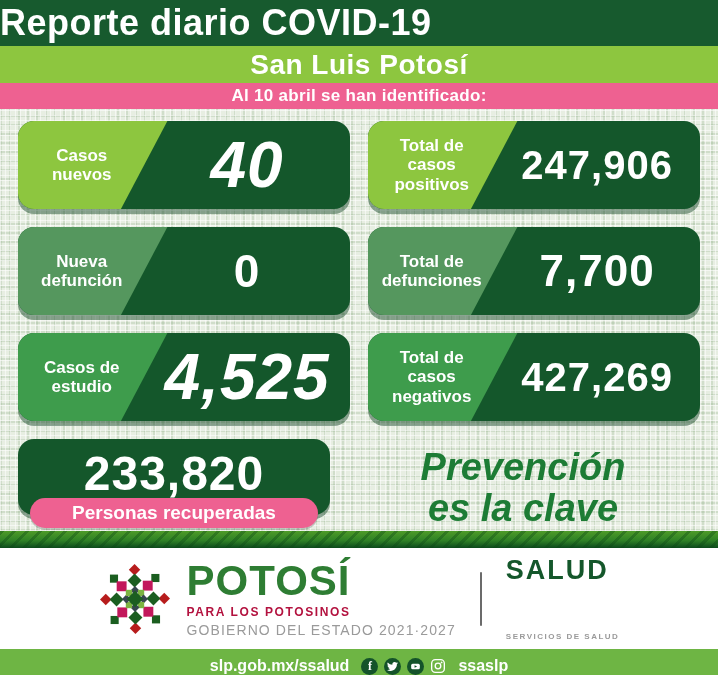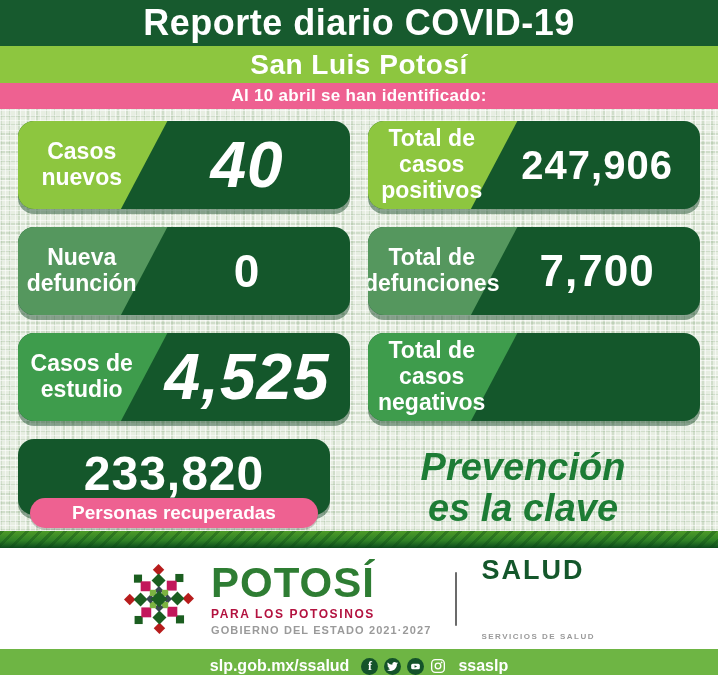--- a/index.html
+++ b/index.html
@@ -1,20 +1,20 @@
 <!DOCTYPE html>
 <html><head>
 <meta charset="utf-8">
 <style>
   * { margin:0; padding:0; box-sizing:border-box; }
   body { background:#ffffff; font-family:"Liberation Sans", sans-serif; }
   .poster { width:718px; height:675px; position:relative; overflow:hidden; background:#fff; }
 
   
-  .header-band { height:46px; background:#175A2E; display:flex; align-items:center; justify-content:center; }
+  .header-band { height:46px; background:#175A2E; display:flex; align-items:center; }
   .header-title { color:#fff; font-size:36px; font-weight:800; letter-spacing:.5px; }
   .region-band { height:37px; background:#8DC63F; display:flex; align-items:center; justify-content:center;text-align:center; }
   .region-title { color:#fff; font-size:28px; font-weight:800; letter-spacing:.5px; }
   .date-band { height:26px; background:#EE6191; display:flex; align-items:center; justify-content:center;text-align:center; }
   .date-text { color:#fff; font-size:17px; font-weight:600; letter-spacing:.3px; }
 
   
   .stats-area {
     height:422px; padding:12px 18px 0;
     background-color:#E7EEE2;
@@ -31,21 +31,21 @@
     box-shadow:0 5px 0 rgba(12,61,29,.45);
   }
   .card-accent { position:absolute; inset:0; clip-path:polygon(0 0, 45% 0, 31% 100%, 0 100%); }
   .row1 .card-accent { background:#8DC63F; }
   .row2 .card-accent { background:#55975E; }
   .row3 .card-accent { background:#3E9C4C; }
   .card-label {
     position:absolute; left:0; top:0; bottom:0; width:42%;
     display:flex; align-items:center; justify-content:center;
     padding:0 20px 0 8px; text-align:center;
-    color:#fff; font-weight:700; font-size:23px; line-height:1.12; white-space:pre-line;
+    color:#fff; font-weight:700; font-size:17px; line-height:1.12; white-space:pre-line;
   }
   .card-value {
     position:absolute; left:38%; right:0; top:0; bottom:0;
     display:flex; align-items:center; justify-content:center;
     color:#fff; font-weight:800; letter-spacing:1px;
   }
   .fs48 { font-size:64px;font-style:italic; } .fs46 { font-size:46px; }
   .fs44 { font-size:44px; } .fs40 { font-size:40px; }
 
   .bottom-row { display:flex; align-items:flex-start; gap:16px; }
@@ -73,21 +73,21 @@
     background-image:
       repeating-linear-gradient(135deg, rgba(10,70,20,.35) 0 3px, transparent 3px 9px),
       linear-gradient(180deg,#4E9A28 0%,#2F8226 55%,#0C4A1C 100%);
   }
 
   
   .logo-area { height:101px; background:#fff; display:flex; align-items:center; justify-content:center; gap:16px; }
   .logo-text { display:flex; flex-direction:column; line-height:1; }
   .logo-state { color:#2E7D33; font-size:42px; font-weight:800; letter-spacing:1px; }
   .logo-tagline { color:#B3123F; font-size:12px; font-weight:800; letter-spacing:1.6px; margin-top:4px; }
-  .logo-gov { color:#9A9A9A; font-size:11px; font-weight:700; letter-spacing:1.1px; margin-top:5px; }
+  .logo-gov { color:#9A9A9A; font-size:14px; font-weight:400; letter-spacing:1.1px; margin-top:5px; }
   .logo-divider { width:2px; height:54px; background:#6b6b6b; border-radius:2px; margin:0 8px; }
   .agency-text { display:flex; flex-direction:column; line-height:1;gap:44px; }
   .agency-name { color:#14572B; font-size:27px; font-weight:800; letter-spacing:2px; }
   .agency-sub { color:#9A9A9A; font-size:8px; font-weight:700; letter-spacing:1.5px; margin-top:5px; }
 
   
   .footer-bar { height:34px; background:#6EB544; display:flex; align-items:center; justify-content:center; gap:12px; }
   .footer-url, .footer-handle { color:#fff; font-size:16px; font-weight:700; }
   .social-icons { display:flex; align-items:center; gap:6px; }
   .social-circle {
@@ -149,20 +149,21 @@
         <div class="card-accent"></div>
         <div class="card-label">Casos de
 estudio</div>
         <div class="card-value fs48">4,525</div>
       </div>
       <div class="stat-card">
         <div class="card-accent"></div>
         <div class="card-label">Total de
 casos
 negativos</div>
+        <div class="card-value fs40">427,269</div>
       </div>
     </div>
 
     <div class="bottom-row">
       <div class="recovered-card">
         <div class="recovered-value">233,820</div>
         <div class="recovered-pill">Personas recuperadas</div>
       </div>
       <div class="slogan">Prevención
 es la clave</div>

